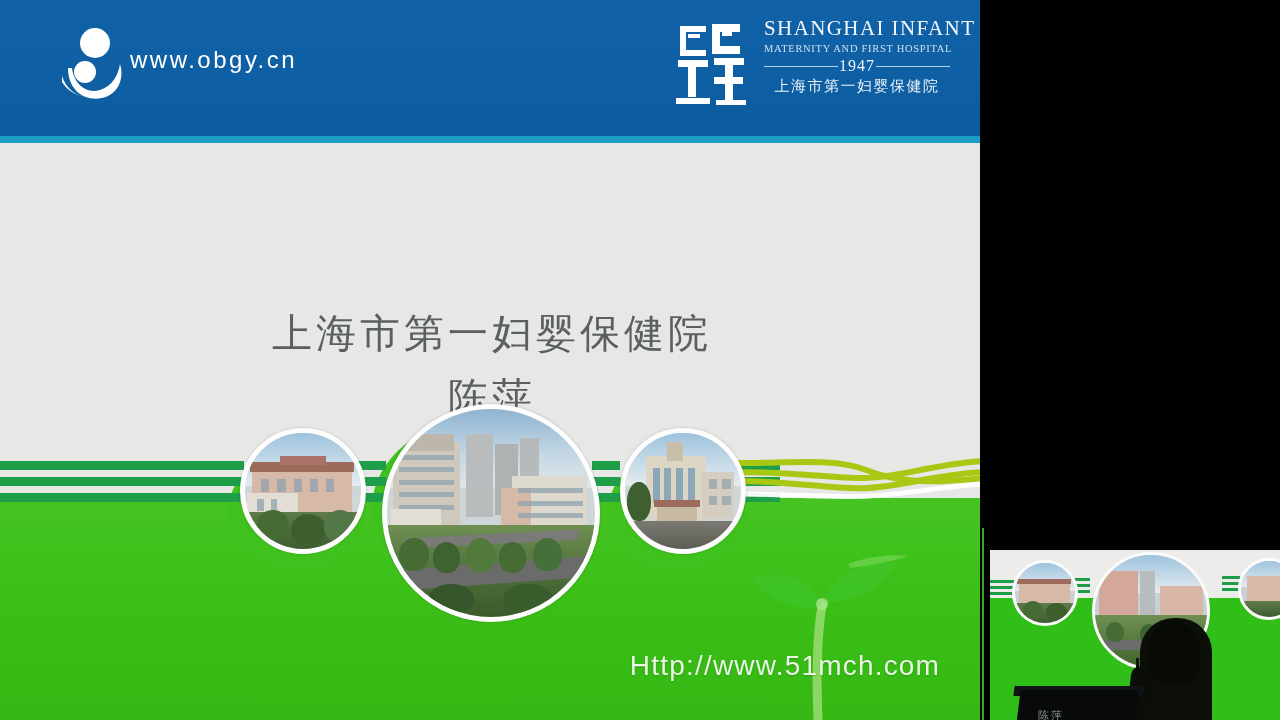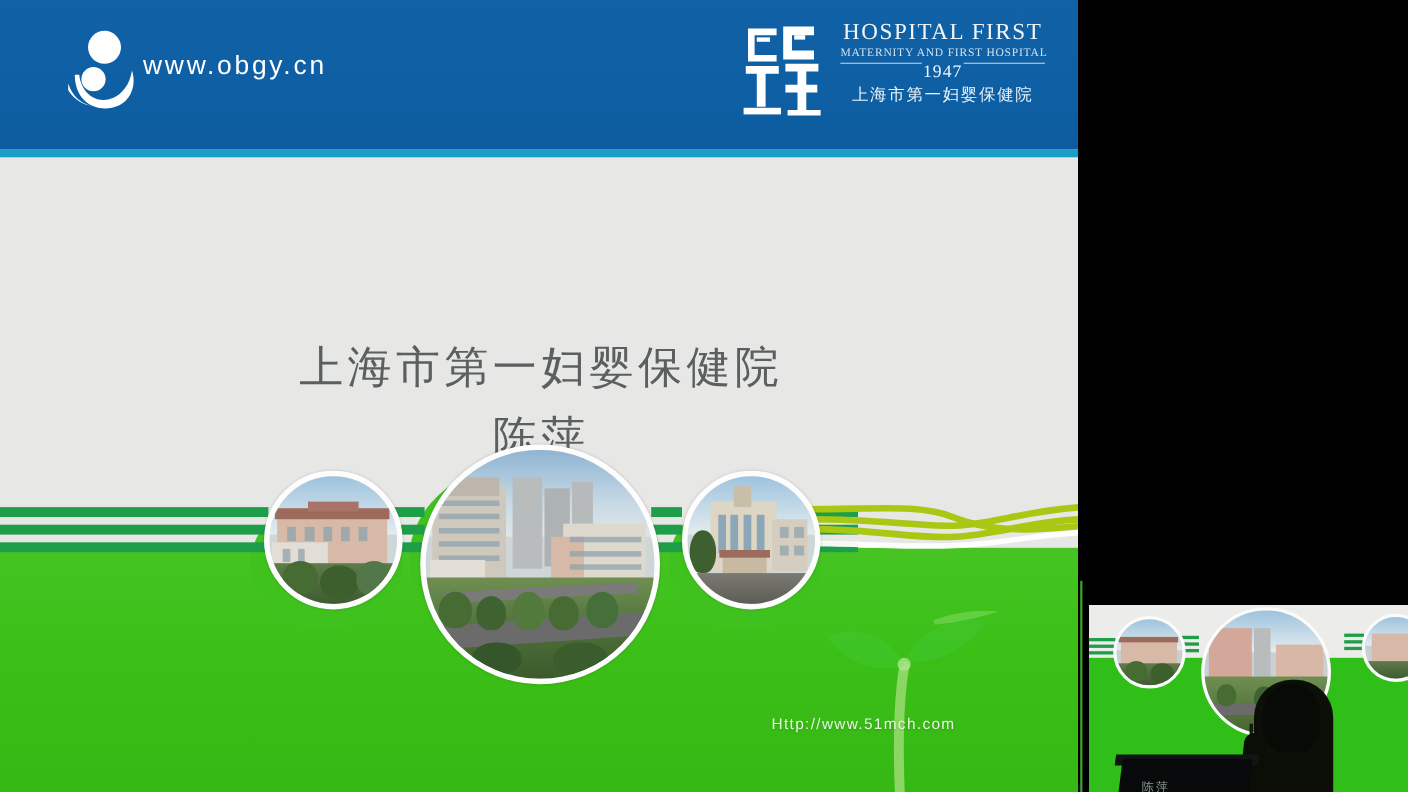--- a/index.html
+++ b/index.html
@@ -115,20 +115,21 @@
   .hosp-line2 {
     color: #cfe0ee;
     font-size: 10.5px;
     letter-spacing: 0.7px;
     line-height: 15px;
     font-family: "Liberation Serif", serif;
     white-space: nowrap;
   }
   .hosp-year-row {
     display: flex;
+    align-items: center;
     justify-content: center;
     gap: 1px;
     margin-top: 1px;
   }
   .hosp-year-row .rule {
     flex: 1;
     height: 1px;
     background: #b9d2e6;
   }
   .hosp-year {
@@ -247,21 +248,21 @@
   
   .sprout-svg { position: absolute; }
 
   .slide-url {
     position: absolute;
     left: 620px;
     top: 650px;
     width: 330px;
     text-align: center;
     color: #e9f6e4;
-    font-size: 14px;
+    font-size: 28px;
     letter-spacing: 1.2px;
     font-family: "Liberation Sans", sans-serif;
     text-shadow: 0 1px 2px rgba(0,0,0,0.18);
   }
 
   
   .right-black {
     position: absolute;
     left: 980px;
     top: 0;
@@ -403,21 +404,21 @@
             <path d="M40,4 h28 v8 h-20 v14 h20 v8 h-28 z"></path>
             <rect x="16" y="14" width="12" height="4"></rect>
             <rect x="50" y="12" width="10" height="4"></rect>
             <path d="M6,40 h30 v7 h-12 v30 h-8 v-30 h-10 z"></path>
             <path d="M42,38 h30 v7 h-11 v12 h10 v7 h-10 v18 h-8 v-18 h-11 v-7 h11 v-12 h-11 z"></path>
             <rect x="4" y="78" width="34" height="6"></rect>
             <rect x="44" y="80" width="30" height="5"></rect>
           </g>
         </svg>
         <div class="hosp-text">
-          <div class="hosp-line1">HOSPITAL FIRST</div>
+          <div class="hosp-line1">SHANGHAI INFANT</div>
           <div class="hosp-line2">MATERNITY AND FIRST HOSPITAL</div>
           <div class="hosp-year-row">
             <span class="rule"></span>
             <span class="hosp-year">1947</span>
             <span class="rule"></span>
           </div>
           <div class="hosp-line4">上海市第一妇婴保健院</div>
         </div>
       </div>
     </div>

